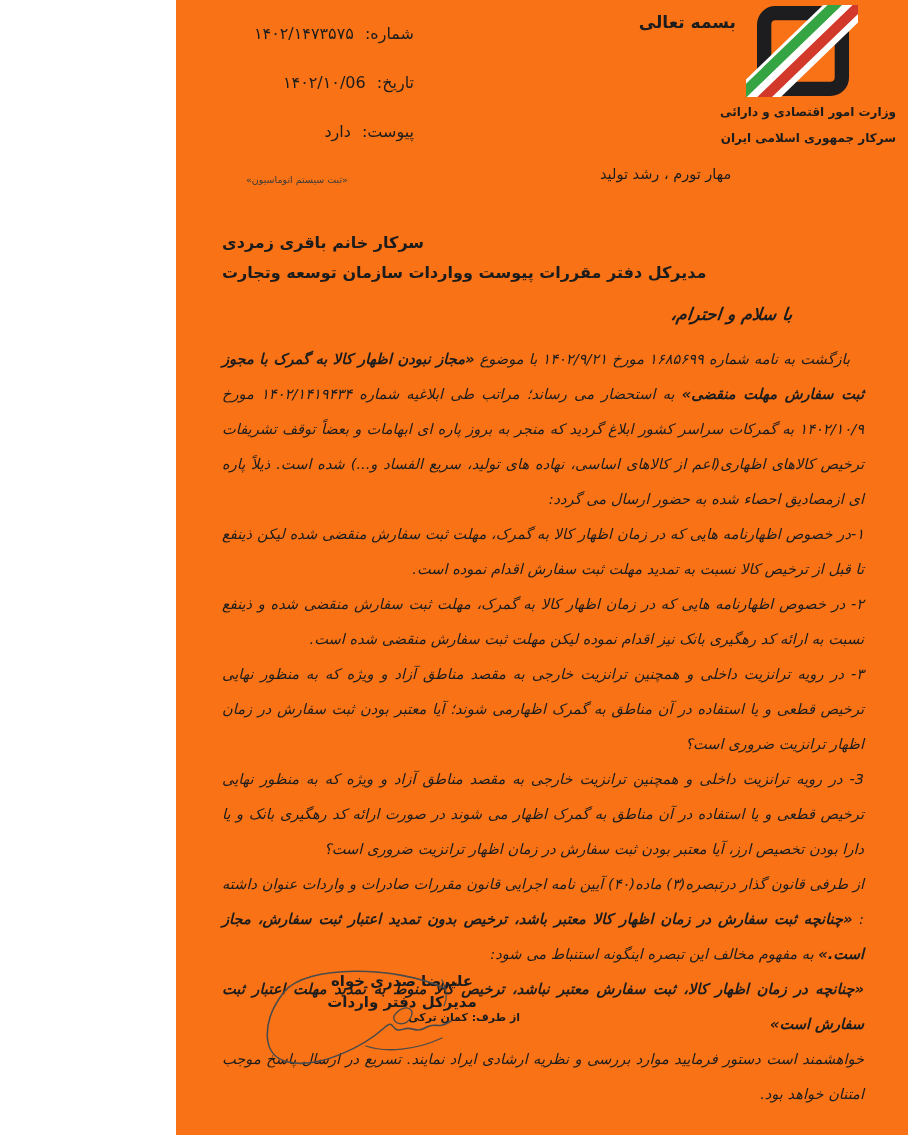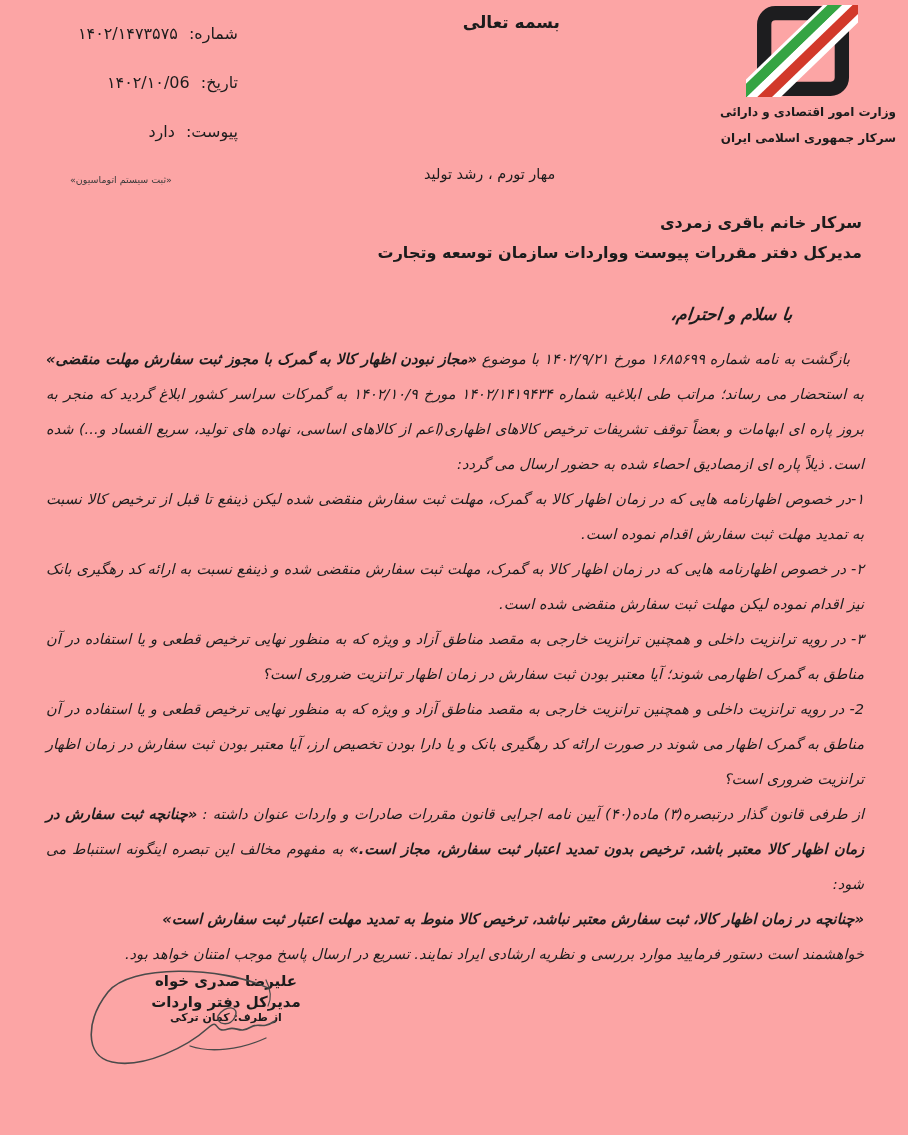--- a/index.html
+++ b/index.html
@@ -1,52 +1,52 @@
 <!DOCTYPE html>
 <html lang="fa" dir="rtl"><head>
 <meta charset="utf-8">
 <style>
   html,body{margin:0;padding:0;background:#ffffff;}
   .page{
     position:relative;
-    width:908px;height:1135px;
-    background:#fca5a5;
+    width:732px;height:1135px;
+    background:#f97316;
     font-family:"DejaVu Sans", sans-serif;
     color:#1c1c1c;
     direction:rtl;
     overflow:hidden;
     margin-left:47px;
   }
   
   .meta{position:absolute;top:14px;left:26px;width:212px;direction:rtl;text-align:right;font-size:16px;}
   .meta-row{height:49px;line-height:40px;white-space:nowrap;}
   .meta-label{letter-spacing:.2px;}
   .meta-value{margin-right:6px;}
   .bismillah{position:absolute;top:12px;left:420px;width:140px;text-align:right;font-weight:bold;font-size:17px;}
   .logo-wrap{position:absolute;top:5px;right:50px;width:112px;height:92px;}
   .org{position:absolute;top:99px;right:12px;width:212px;font-weight:bold;font-size:12px;line-height:26px;}
   .slogan{position:absolute;top:166px;left:424px;width:178px;text-align:left;font-size:14.5px;}
   .automation{position:absolute;top:174px;left:70px;font-size:9.5px;color:#3a3a3a;text-align:center;}
   
-  .recipient{position:absolute;top:208px;right:46px;left:46px;text-align:right;font-weight:bold;font-size:16px;line-height:30px;}
+  .recipient{position:absolute;top:228px;right:46px;left:46px;text-align:left;font-weight:bold;font-size:16px;line-height:30px;}
   .greeting{position:absolute;top:304px;right:116px;font-size:17px;font-style:italic;font-weight:600;transform:skewX(-6deg);}
   
   .body{
     position:absolute;top:341px;right:44px;left:46px;
     font-size:14.6px;line-height:35px;
     text-align:justify;
   }
   .body p{margin:0;font-style:italic;}
   .p-indent{text-indent:14px;}
   .bold-line{font-weight:bold;}
   
   .signature{position:absolute;top:970px;left:108px;width:236px;text-align:center;font-weight:bold;}
   .sig-name{font-size:15px;line-height:22px;}
   .sig-title{font-size:15px;line-height:21px;}
-  .sig-behalf{font-size:11px;line-height:14px;margin-top:-2px;}
+  .sig-behalf{font-size:11px;line-height:14px;margin-top:-2px;text-align:right;}
   .sig-scribble{position:absolute;top:-12px;left:-38px;pointer-events:none;}
 </style>
 </head>
 <body>
 
 <div class="page">
 
   <div class="meta">
     <div class="meta-row">
       <span class="meta-label">شماره:</span>
@@ -89,21 +89,21 @@
     <div>مدیرکل دفتر مقررات پیوست وواردات سازمان توسعه وتجارت</div>
   </div>
 
   <div class="greeting">با سلام و احترام،</div>
 
   <div class="body">
     <p class="p-indent"><span>بازگشت به نامه شماره ۱۶۸۵۶۹۹ مورخ ۱۴۰۲/۹/۲۱ با موضوع </span><b>«مجاز نبودن اظهار کالا به گمرک با مجوز ثبت سفارش مهلت منقضی»</b><span> به استحضار می رساند؛ مراتب طی ابلاغیه شماره ۱۴۰۲/۱۴۱۹۴۳۴ مورخ ۱۴۰۲/۱۰/۹ به گمرکات سراسر کشور ابلاغ گردید که منجر به بروز پاره ای ابهامات و بعضاً توقف تشریفات ترخیص کالاهای اظهاری(اعم از کالاهای اساسی، نهاده های تولید، سریع الفساد و...) شده است. ذیلاً پاره ای ازمصادیق احصاء شده به حضور ارسال می گردد:</span></p>
     <p>۱-در خصوص اظهارنامه هایی که در زمان اظهار کالا به گمرک، مهلت ثبت سفارش منقضی شده لیکن ذینفع تا قبل از ترخیص کالا نسبت به تمدید مهلت ثبت سفارش اقدام نموده است.</p>
     <p>۲- در خصوص اظهارنامه هایی که در زمان اظهار کالا به گمرک، مهلت ثبت سفارش منقضی شده و ذینفع نسبت به ارائه کد رهگیری بانک نیز اقدام نموده لیکن مهلت ثبت سفارش منقضی شده است.</p>
     <p>۳- در رویه ترانزیت داخلی و همچنین ترانزیت خارجی به مقصد مناطق آزاد و ویژه که به منظور نهایی ترخیص قطعی و یا استفاده در آن مناطق به گمرک اظهارمی شوند؛ آیا معتبر بودن ثبت سفارش در زمان اظهار ترانزیت ضروری است؟</p>
-    <p>2- در رویه ترانزیت داخلی و همچنین ترانزیت خارجی به مقصد مناطق آزاد و ویژه که به منظور نهایی ترخیص قطعی و یا استفاده در آن مناطق به گمرک اظهار می شوند در صورت ارائه کد رهگیری بانک و یا دارا بودن تخصیص ارز، آیا معتبر بودن ثبت سفارش در زمان اظهار ترانزیت ضروری است؟</p>
+    <p>3- در رویه ترانزیت داخلی و همچنین ترانزیت خارجی به مقصد مناطق آزاد و ویژه که به منظور نهایی ترخیص قطعی و یا استفاده در آن مناطق به گمرک اظهار می شوند در صورت ارائه کد رهگیری بانک و یا دارا بودن تخصیص ارز، آیا معتبر بودن ثبت سفارش در زمان اظهار ترانزیت ضروری است؟</p>
     <p><span>از طرفی قانون گذار درتبصره(۳) ماده(۴۰) آیین نامه اجرایی قانون مقررات صادرات و واردات عنوان داشته : </span><b>«چنانچه ثبت سفارش در زمان اظهار کالا معتبر باشد، ترخیص بدون تمدید اعتبار ثبت سفارش، مجاز است.»</b><span> به مفهوم مخالف این تبصره اینگونه استنباط می شود:</span></p>
     <p class="bold-line">«چنانچه در زمان اظهار کالا، ثبت سفارش معتبر نباشد، ترخیص کالا منوط به تمدید مهلت اعتبار ثبت سفارش است»</p>
     <p>خواهشمند است دستور فرمایید موارد بررسی و نظریه ارشادی ایراد نمایند. تسریع در ارسال پاسخ موجب امتنان خواهد بود.</p>
   </div>
 
   <div class="signature">
     <div class="sig-name">علیرضا صدری خواه</div>
     <div class="sig-title">مدیرکل دفتر واردات</div>
     <div class="sig-behalf">از طرف: کمان ترکی</div>
     <svg class="sig-scribble" width="250" height="130" viewBox="0 0 250 130">

